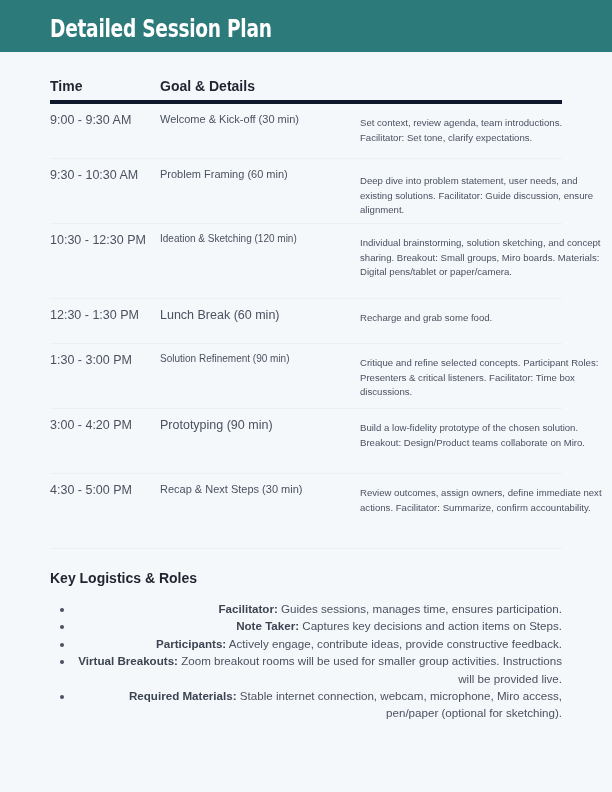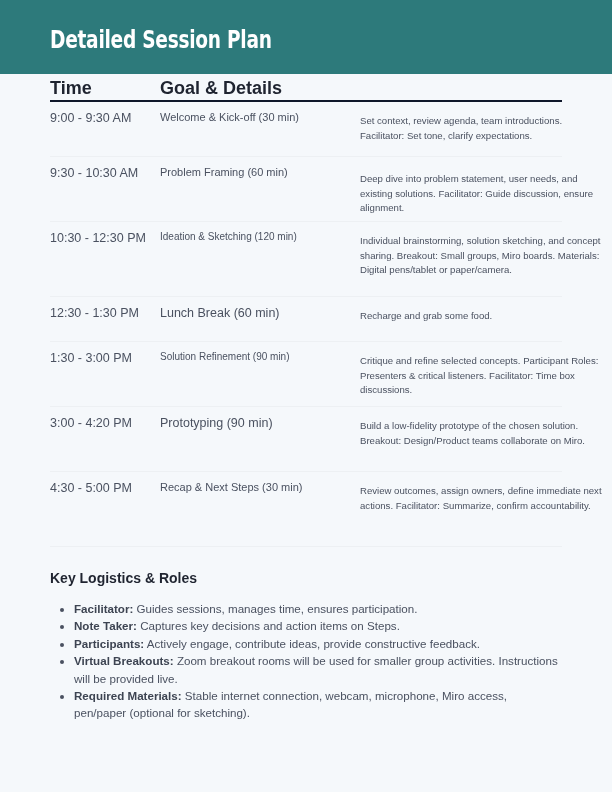--- a/index.html
+++ b/index.html
@@ -3,38 +3,38 @@
 <meta charset="utf-8">
 <style>
   html, body { margin:0; padding:0; }
   body {
     width:612px; height:792px; overflow:hidden;
     background:#f5f8fb;
     font-family:"Liberation Sans", "DejaVu Sans", sans-serif;
     color:#2d3340;
   }
   .header {
-    height:74px; background:#2d7a7b;
+    height:52px; background:#2d7a7b;
     display:flex; align-items:center;
     padding-left:50px; box-sizing:border-box;
   }
   .header h1 {
     margin:0; color:#ffffff;
     font-family:"DejaVu Sans Condensed","DejaVu Sans", sans-serif;
     font-stretch:condensed;
     font-size:24px; font-weight:bold; letter-spacing:-0.3px;
     transform:scaleX(0.86); transform-origin:left center;
     margin-top:6px;
   }
   .table {
     position:absolute; left:50px; top:78px; width:512px;
   }
   .thead {
-    display:flex; height:22px; border-bottom:2px solid #0f172a;
-    font-weight:bold; font-size:18px; color:#1f2430;
+    display:flex; height:22px; border-bottom:4px solid #0f172a;
+    font-weight:bold; font-size:14px; color:#1f2430;
     align-items:flex-start;
   }
   .col-time { width:110px; flex:none; }
   .col-session { width:160px; flex:none; }
   .col-goal { width:242px; flex:none; }
   .row {
     display:flex; border-bottom:1px solid #edf0f3;
     box-sizing:border-box; padding-top:9px;justify-content:space-between;
   }
   .row .col-time { font-size:12.5px; color:#4a5160; }
@@ -43,21 +43,21 @@
   .row .col-goal { font-size:9.6px; color:#4a5160; line-height:14.6px; padding-top:3px;margin-left:40px; }
   .section-title {
     position:absolute; left:50px; top:570px; margin:0;
     font-size:14px; font-weight:bold; color:#1f2430;
   }
   ul.logistics {
     position:absolute; left:50px; top:600px; width:512px;
     margin:0; padding:0 0 0 24px; box-sizing:border-box;
     font-size:11.6px; line-height:17.4px; color:#4a5160;
   }
-  ul.logistics li { margin:0; }
+  ul.logistics li { margin:0;text-align:right; }
   ul.logistics li b { color:#3d4452; }
 </style>
 </head>
 <body>
 
 <div class="header">
   <h1>Detailed Session Plan</h1>
 </div>
 
 <div class="table">

